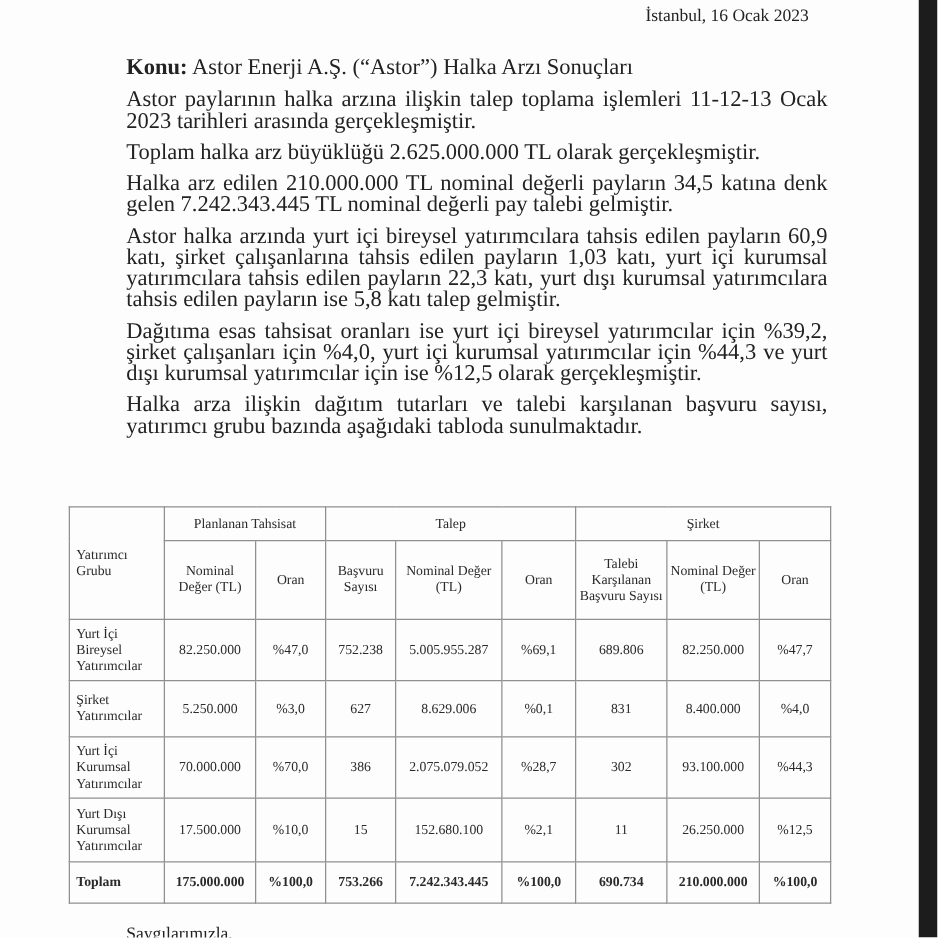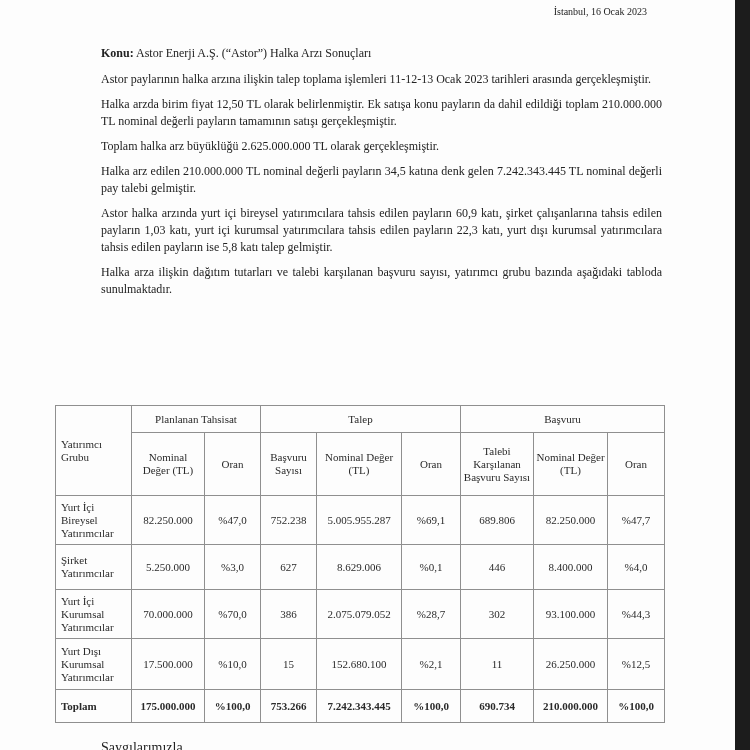--- a/index.html
+++ b/index.html
@@ -1,20 +1,20 @@
 <!DOCTYPE html>
 <html><head>
 <meta charset="utf-8">
 <style>
   html, body { margin:0; padding:0; }
   body { width:750px; height:750px; overflow:hidden; background:#fdfdfd; position:relative;
          font-family:"Liberation Serif", "DejaVu Serif", serif; color:#222; }
   .edge { position:absolute; right:0; top:0; width:15px; height:750px; background:#1c1c1c; }
-  .date { position:absolute; top:6px; right:103px; font-size:10px; }
-  .body-text { position:absolute; left:101px; width:561px; top:45px; font-size:12px; line-height:17px; }
+  .date { position:absolute; top:6px; right:103px; font-size:14px; }
+  .body-text { position:absolute; left:101px; width:561px; top:45px; font-size:18px; line-height:17px; }
   .body-text p { margin:0 0 8px 0; text-align:justify; }
   .body-text p.subject { margin-bottom:9px; }
   b { font-weight:bold; }
   table { position:absolute; left:55px; top:405px; border-collapse:collapse; font-size:11px; color:#2a2a2a; }
   td, th { border:1.5px solid #8f8f8f; text-align:center; vertical-align:middle; padding:0 2px; line-height:13px; }
   th { font-weight:normal; }
   td.grp, th.grp { text-align:left; padding-left:5px; }
   .c1{width:68px}.c2{width:68px}.c3{width:51px}.c4{width:51px}.c5{width:80px}.c6{width:54px}.c7{width:68px}.c8{width:69px}.c9{width:52px}
   tr.h1 th { height:26px; }
   tr.h2 th { height:62px; }
@@ -28,34 +28,34 @@
 </head>
 <body>
 
 <div class="edge"></div>
 
 <div class="date">İstanbul, 16 Ocak 2023</div>
 
 <div class="body-text">
   <p class="subject"><b>Konu:</b><span> Astor Enerji A.Ş. (“Astor”) Halka Arzı Sonuçları</span></p>
   <p>Astor paylarının halka arzına ilişkin talep toplama işlemleri 11-12-13 Ocak 2023 tarihleri arasında gerçekleşmiştir.</p>
-  <p>Halka arzda birim fiyat 12,50 TL olarak belirlenmiştir. Ek satışa konu payların da dahil edildiği toplam 210.000.000 TL nominal değerli payların tamamının satışı gerçekleşmiştir.</p>
   <p>Toplam halka arz büyüklüğü 2.625.000.000 TL olarak gerçekleşmiştir.</p>
   <p>Halka arz edilen 210.000.000 TL nominal değerli payların 34,5 katına denk gelen 7.242.343.445 TL nominal değerli pay talebi gelmiştir.</p>
   <p>Astor halka arzında yurt içi bireysel yatırımcılara tahsis edilen payların 60,9 katı, şirket çalışanlarına tahsis edilen payların 1,03 katı, yurt içi kurumsal yatırımcılara tahsis edilen payların 22,3 katı, yurt dışı kurumsal yatırımcılara tahsis edilen payların ise 5,8 katı talep gelmiştir.</p>
+  <p>Dağıtıma esas tahsisat oranları ise yurt içi bireysel yatırımcılar için %39,2, şirket çalışanları için %4,0, yurt içi kurumsal yatırımcılar için %44,3 ve yurt dışı kurumsal yatırımcılar için ise %12,5 olarak gerçekleşmiştir.</p>
   <p>Halka arza ilişkin dağıtım tutarları ve talebi karşılanan başvuru sayısı, yatırımcı grubu bazında aşağıdaki tabloda sunulmaktadır.</p>
 </div>
 
 <table>
   <tbody>
       <tr class="h1">
     <th class="grp c1" rowspan="2">Yatırımcı Grubu</th>
     <th colspan="2">Planlanan Tahsisat</th>
     <th colspan="3">Talep</th>
-    <th colspan="3">Başvuru</th>
+    <th colspan="3">Şirket</th>
   </tr>
   <tr class="h2">
     <th class="c2">Nominal Değer (TL)</th>
     <th class="c3">Oran</th>
     <th class="c4">Başvuru Sayısı</th>
     <th class="c5">Nominal Değer (TL)</th>
     <th class="c6">Oran</th>
     <th class="c7">Talebi Karşılanan Başvuru Sayısı</th>
     <th class="c8">Nominal Değer (TL)</th>
     <th class="c9">Oran</th>
@@ -71,21 +71,21 @@
     <td>82.250.000</td>
     <td>%47,7</td>
   </tr>
   <tr class="r2">
     <td class="grp">Şirket Yatırımcılar</td>
     <td>5.250.000</td>
     <td>%3,0</td>
     <td>627</td>
     <td>8.629.006</td>
     <td>%0,1</td>
-    <td>446</td>
+    <td>831</td>
     <td>8.400.000</td>
     <td>%4,0</td>
   </tr>
   <tr class="r3">
     <td class="grp">Yurt İçi Kurumsal Yatırımcılar</td>
     <td>70.000.000</td>
     <td>%70,0</td>
     <td>386</td>
     <td>2.075.079.052</td>
     <td>%28,7</td>

